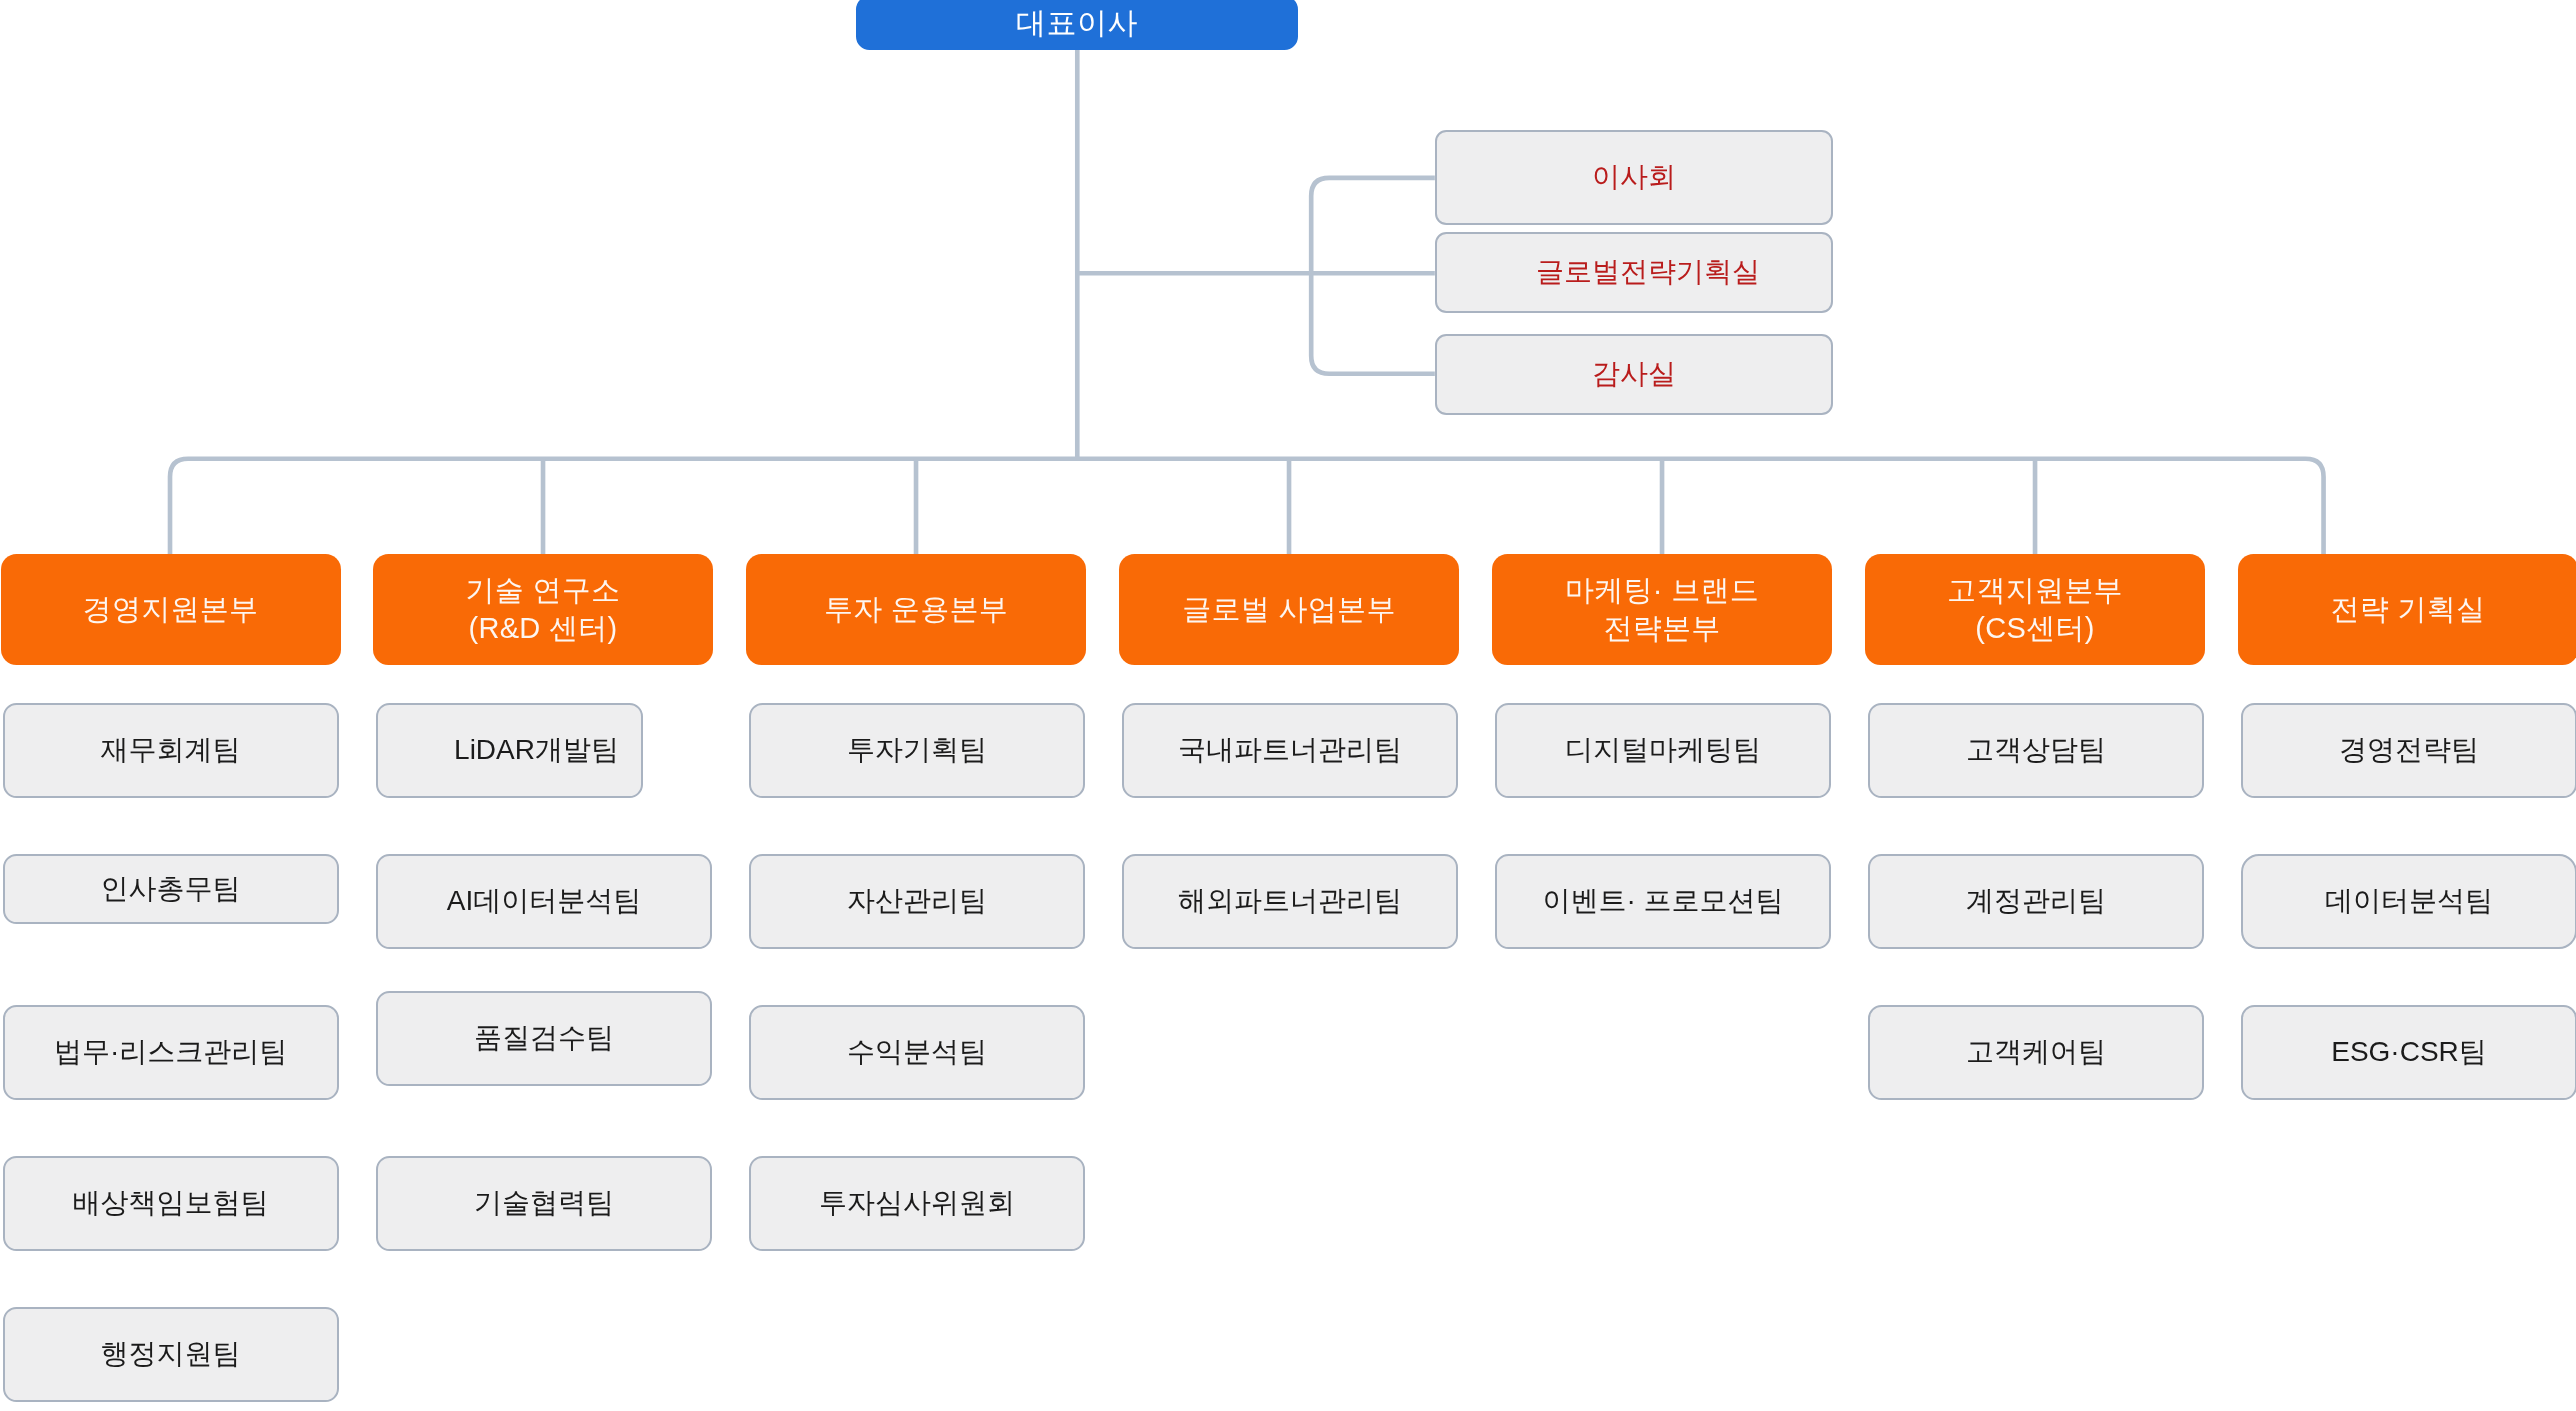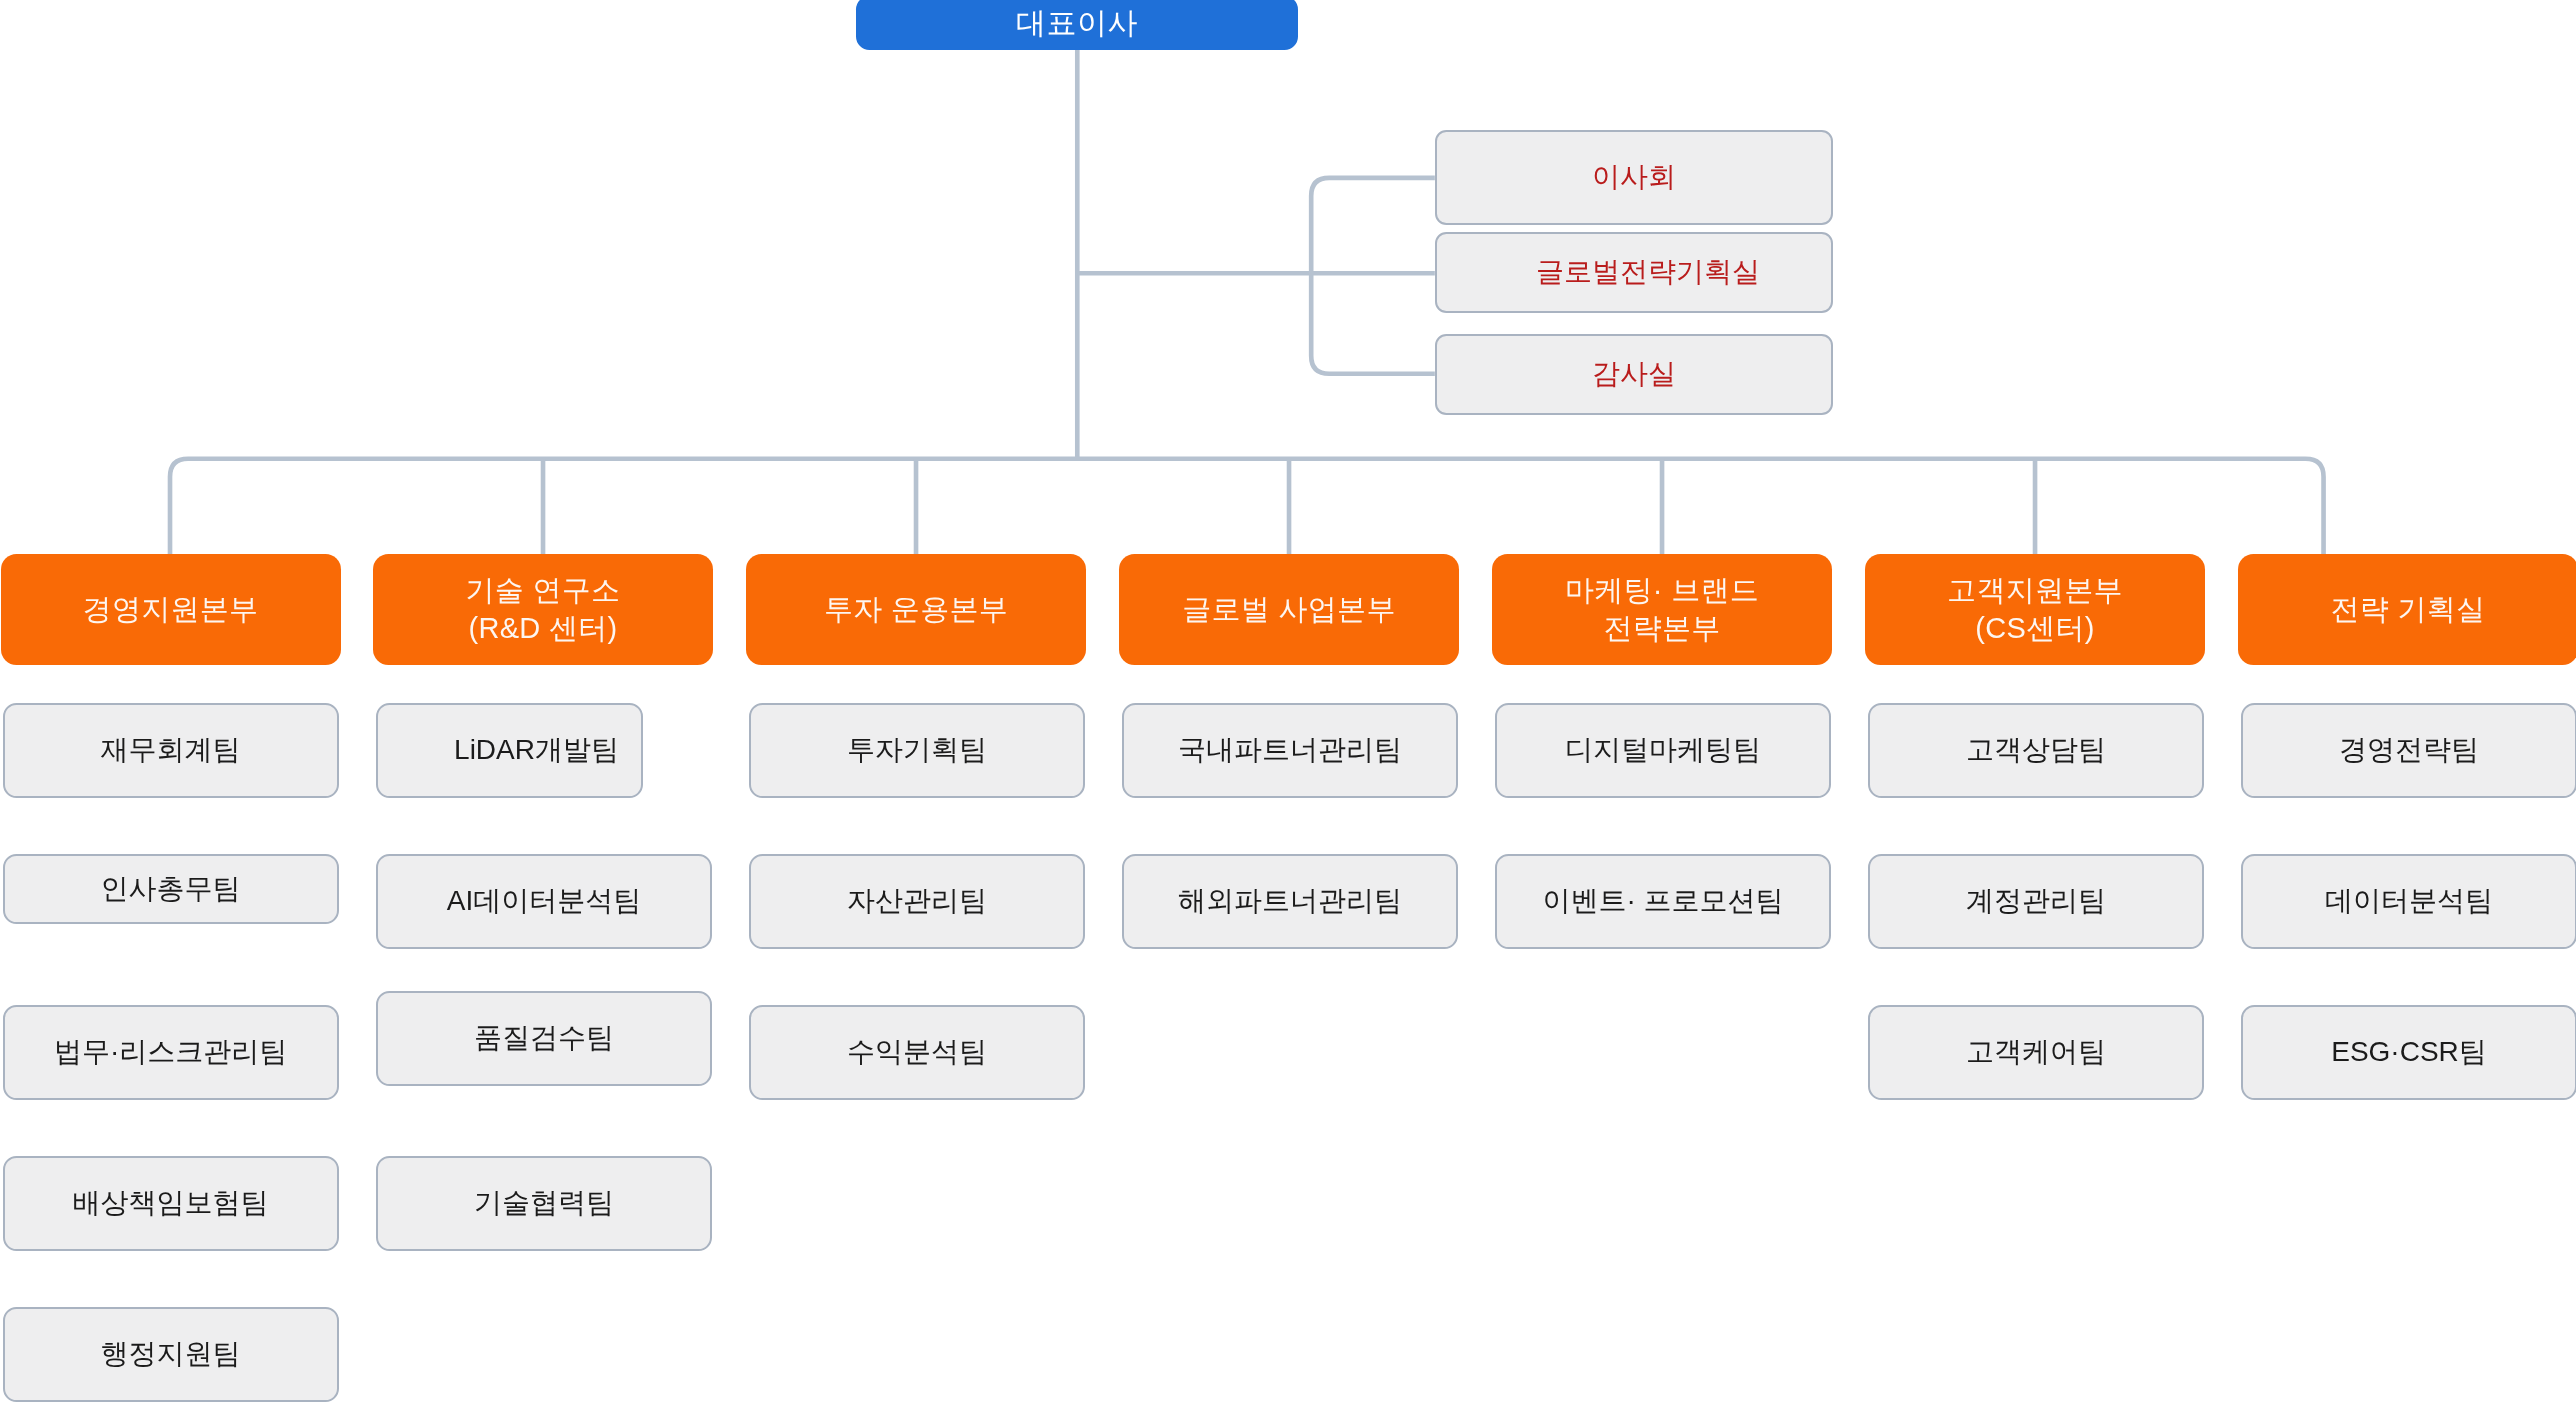--- a/index.html
+++ b/index.html
@@ -149,20 +149,23 @@
   </div>
   <div class="node team" style="left:749px;top:703px;width:336px;height:95px;">
     <span>투자기획팀</span>
   </div>
   <div class="node team" style="left:749px;top:854px;width:336px;height:95px;">
     <span>자산관리팀</span>
   </div>
   <div class="node team" style="left:749px;top:1005px;width:336px;height:95px;">
     <span>수익분석팀</span>
   </div>
+  <div class="node team" style="left:749px;top:1156px;width:336px;height:95px;">
+    <span>투자심사위원회</span>
+  </div>
 
   <div class="node division" style="left:1119px;top:554px;width:340px;height:111px;">
     <span>글로벌 사업본부</span>
   </div>
   <div class="node team" style="left:1122px;top:703px;width:336px;height:95px;">
     <span>국내파트너관리팀</span>
   </div>
   <div class="node team" style="left:1122px;top:854px;width:336px;height:95px;">
     <span>해외파트너관리팀</span>
   </div>
@@ -191,21 +194,21 @@
   <div class="node team" style="left:1868px;top:1005px;width:336px;height:95px;">
     <span>고객케어팀</span>
   </div>
 
   <div class="node division" style="left:2238px;top:554px;width:340px;height:111px;">
     <span>전략 기획실</span>
   </div>
   <div class="node team" style="left:2241px;top:703px;width:336px;height:95px;">
     <span>경영전략팀</span>
   </div>
-  <div class="node team" style="left:2241px;top:854px;width:336px;height:95px;">
+  <div class="node team" style="left:2241px;top:854px;width:336px;height:95px;border-radius:18px;">
     <span>데이터분석팀</span>
   </div>
   <div class="node team" style="left:2241px;top:1005px;width:336px;height:95px;">
     <span>ESG·CSR팀</span>
   </div>
 
 </div>
 
 
 </body></html>

